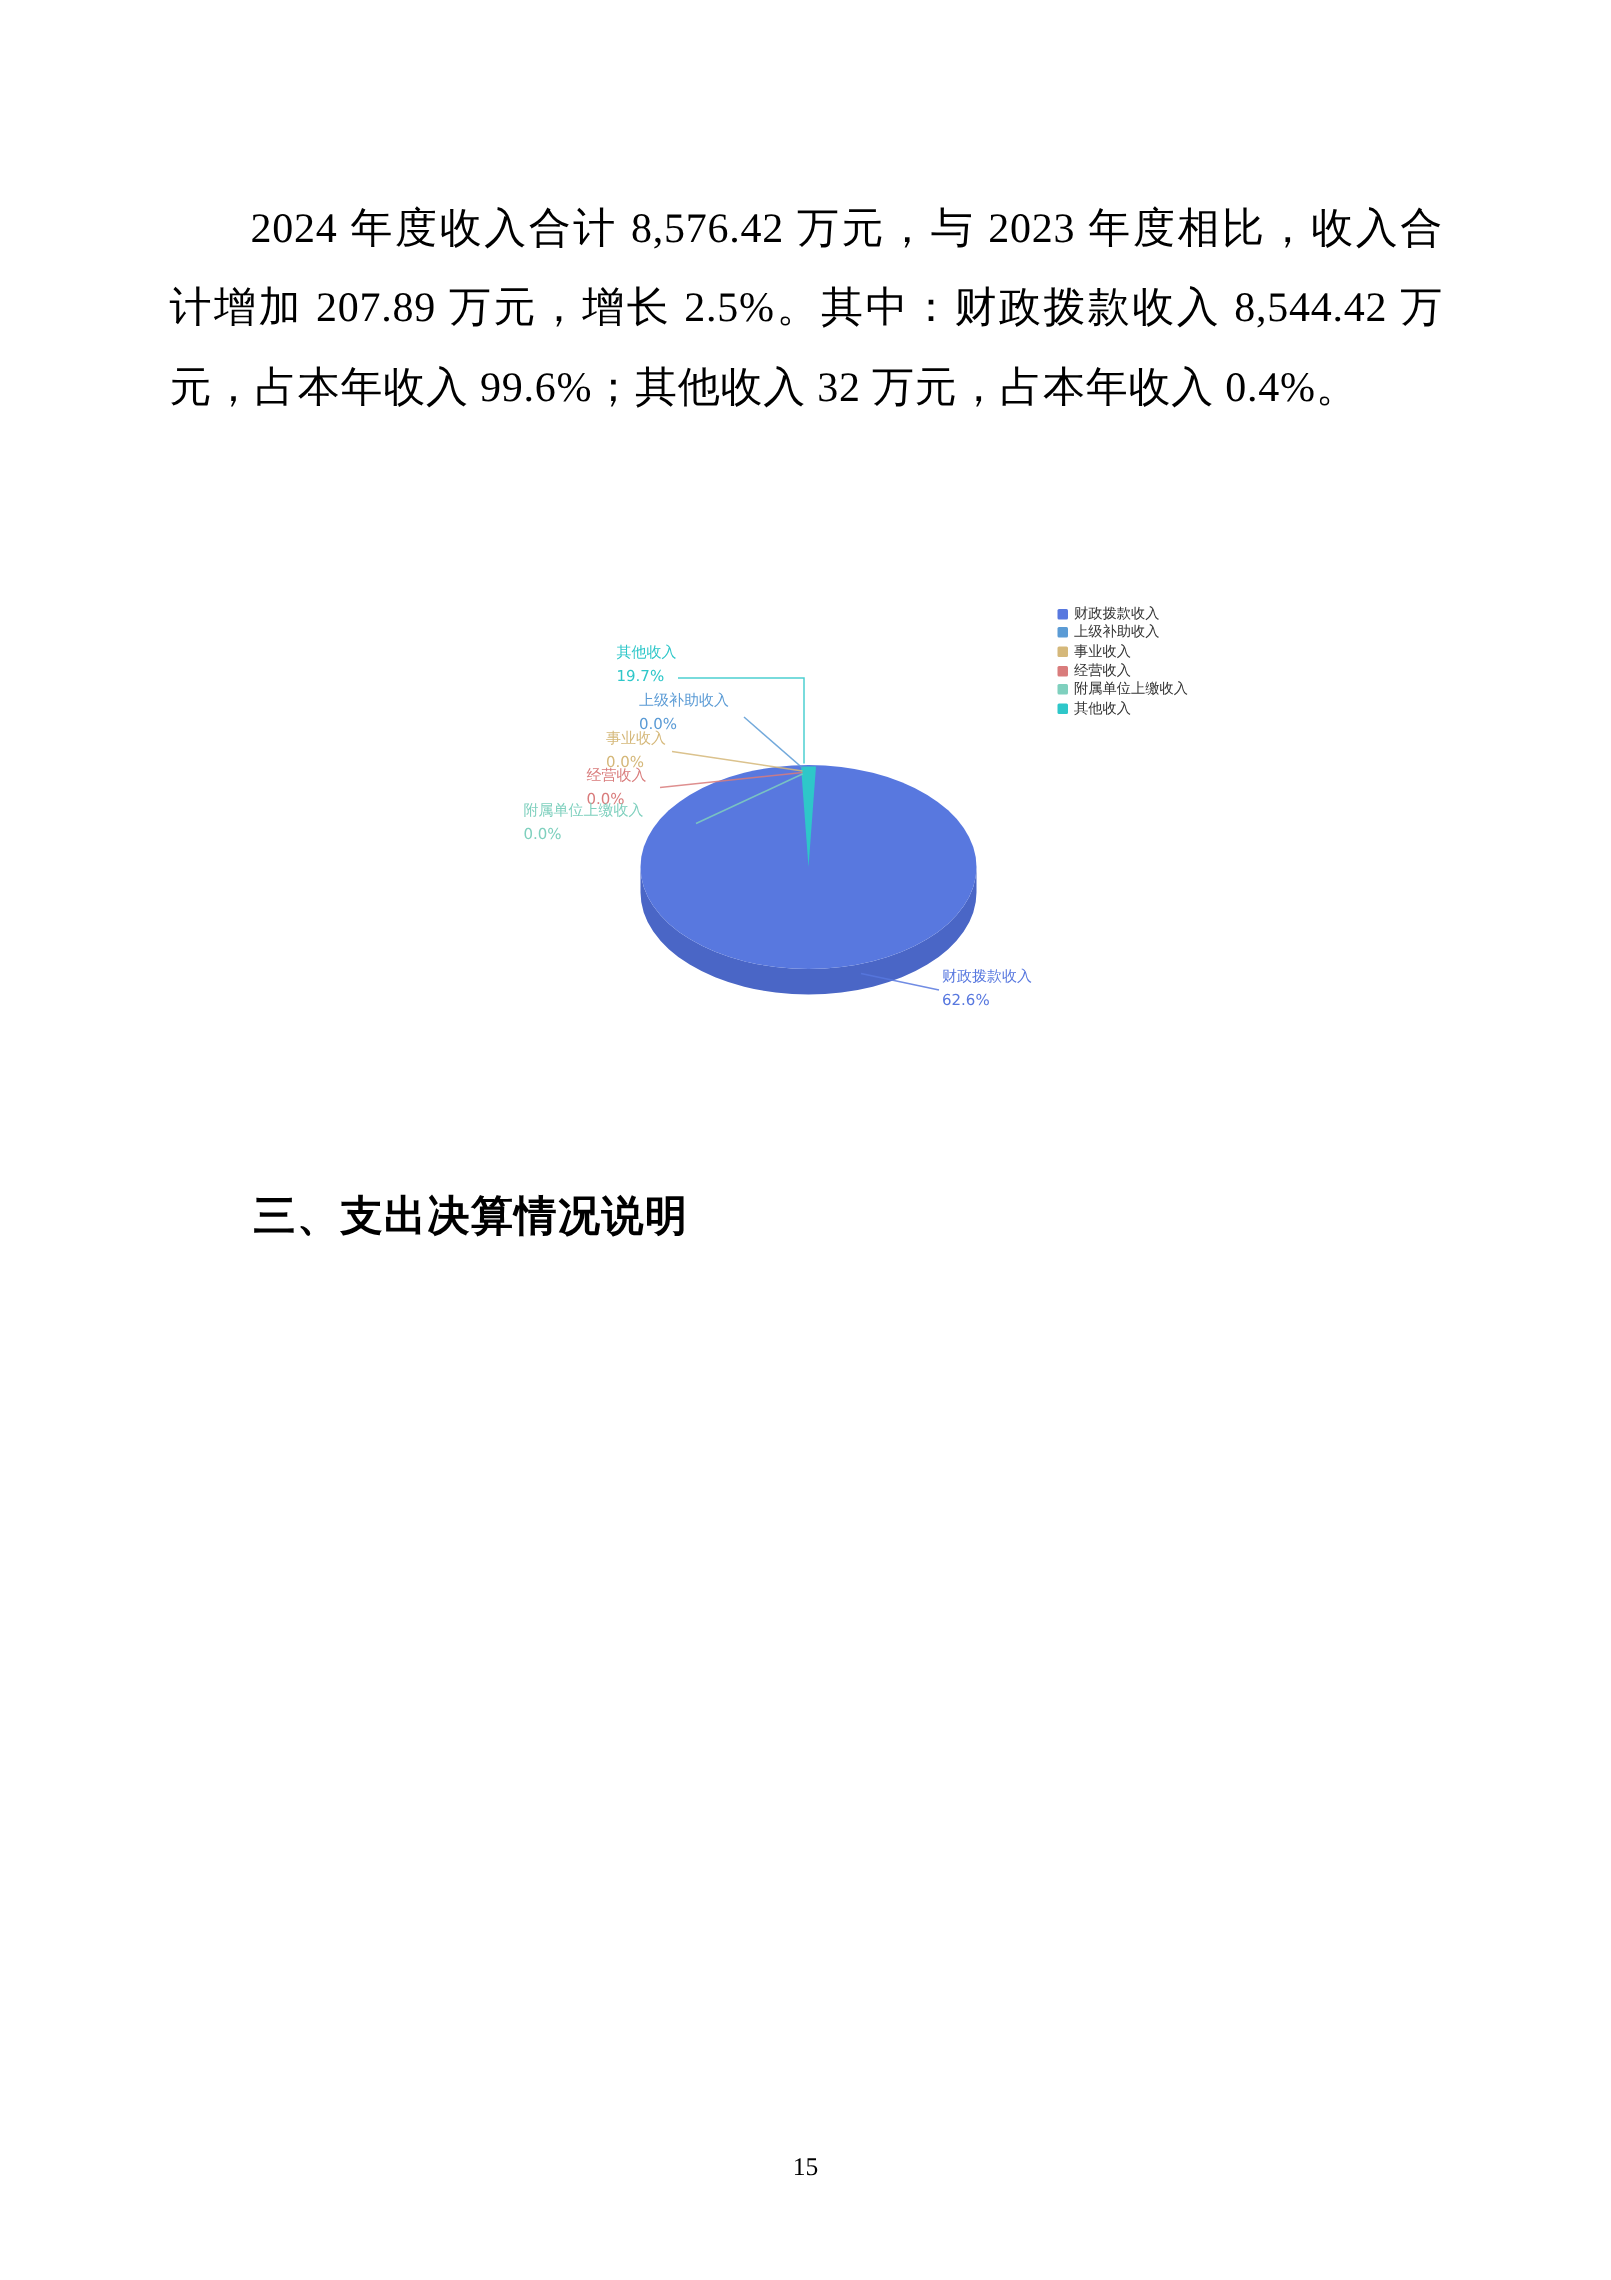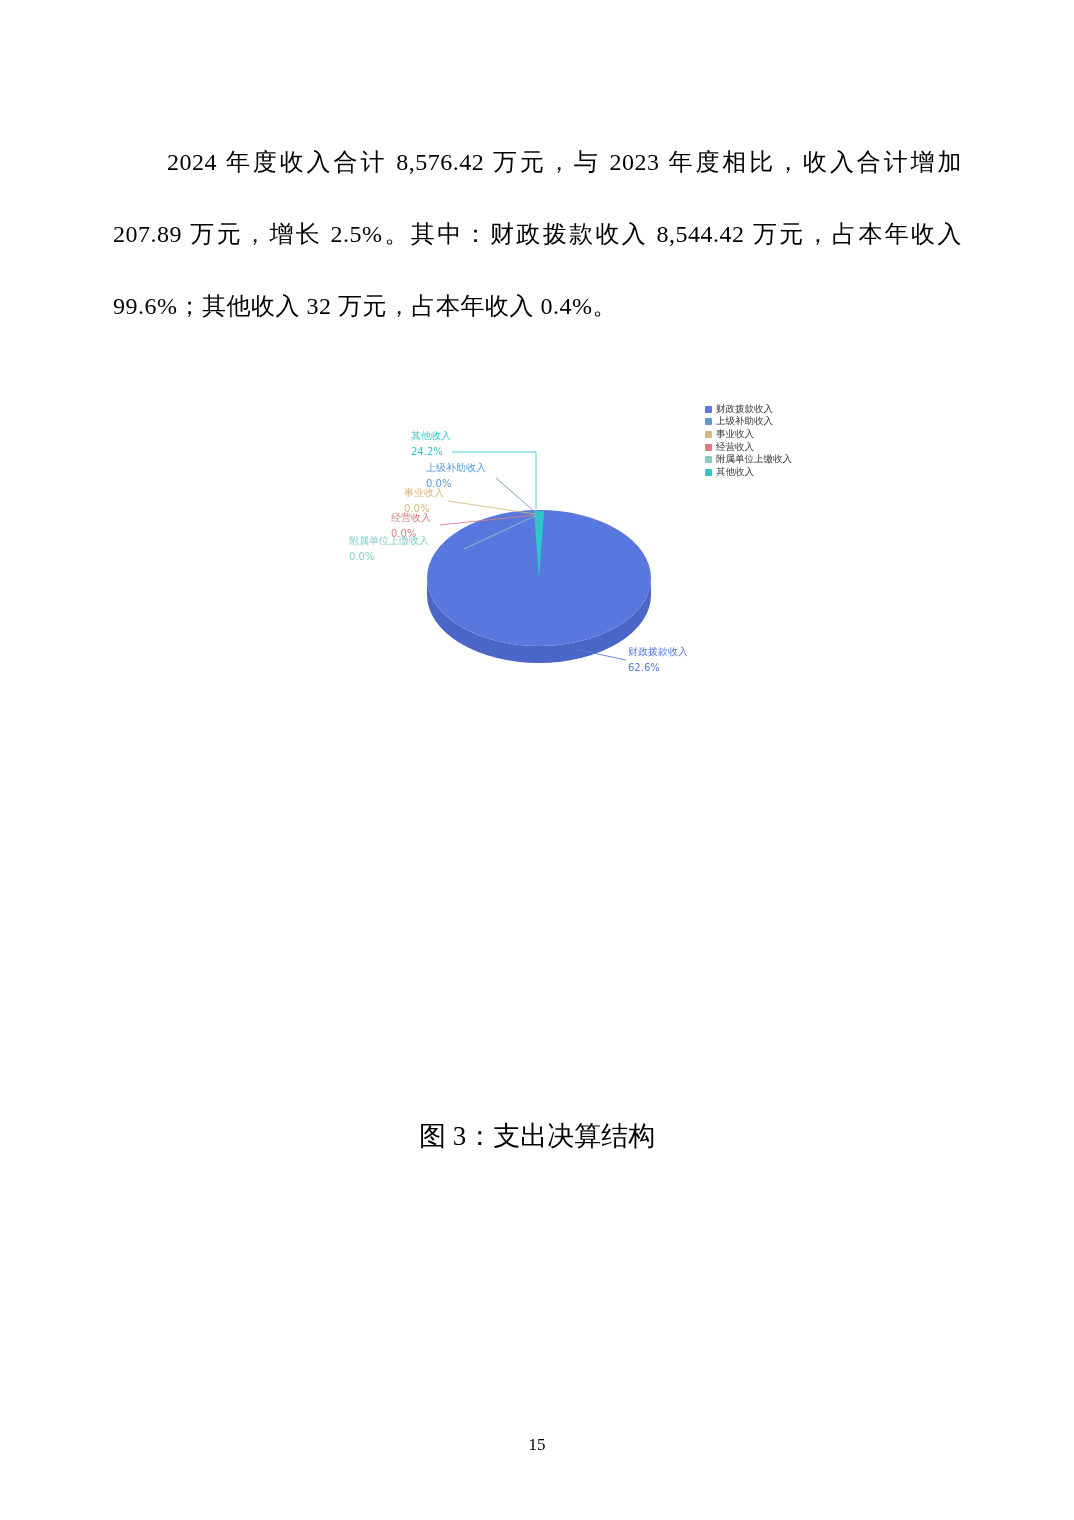--- a/index.html
+++ b/index.html
@@ -1,19 +1,19 @@
 <!DOCTYPE html>
 <html><head>
 <meta charset="utf-8">
 <style>
   html,body{margin:0;padding:0;background:#ffffff;}
   .page{position:relative;width:1074px;height:1520px;background:#ffffff;overflow:hidden;
         font-family:"Liberation Serif","DejaVu Serif",serif;color:#000;}
   .body-text{position:absolute;left:113px;width:849px;margin:0;
-             font-size:24px;line-height:72px;text-align:justify;text-indent:54px;
+             font-size:28px;line-height:53px;text-align:justify;text-indent:54px;
              letter-spacing:0.5px;}
   .para-income{top:126px;}
   .para-expenditure{top:848px;}
   .fig-caption{position:absolute;left:0;width:100%;text-align:center;font-size:27px;}
   .fig2{top:341px;}
   .fig3{top:1118px;}
   .section-heading{position:absolute;left:169px;top:792px;margin:0;
                    font-family:"Liberation Sans","DejaVu Sans",sans-serif;
                    font-size:28px;font-weight:700;letter-spacing:1px;}
   .chart{position:absolute;left:0;top:398px;width:889px;height:300px;}
@@ -78,21 +78,21 @@
         <span class="legend-label">附属单位上缴收入</span>
       </div>
       <div class="legend-item">
         <span class="swatch" style="background-color: rgb(46, 199, 201);"></span>
         <span class="legend-label">其他收入</span>
       </div>
     </div>
 
     <div class="callout co-other" style="color: rgb(46, 199, 201);">
       <div>其他收入</div>
-      <div>24.2%</div>
+      <div>19.7%</div>
     </div>
     <div class="callout co-superior" style="color: rgb(91, 155, 213);">
       <div>上级补助收入</div>
       <div>0.0%</div>
     </div>
     <div class="callout co-business" style="color: rgb(213, 184, 122);">
       <div>事业收入</div>
       <div>0.0%</div>
     </div>
     <div class="callout co-operating" style="color: rgb(217, 124, 124);">
@@ -103,19 +103,19 @@
       <div>附属单位上缴收入</div>
       <div>0.0%</div>
     </div>
     <div class="callout co-fiscal" style="color: rgb(88, 120, 223);">
       <div>财政拨款收入</div>
       <div>62.6%</div>
     </div>
 
   </div>
 
+  <h2 class="section-heading">三、支出决算情况说明</h2>
 
 
-  <div class="fig-caption fig3">图 3：支出决算结构</div>
 
   <div class="page-number">15</div>
 
 </div>
 
 </body></html>

